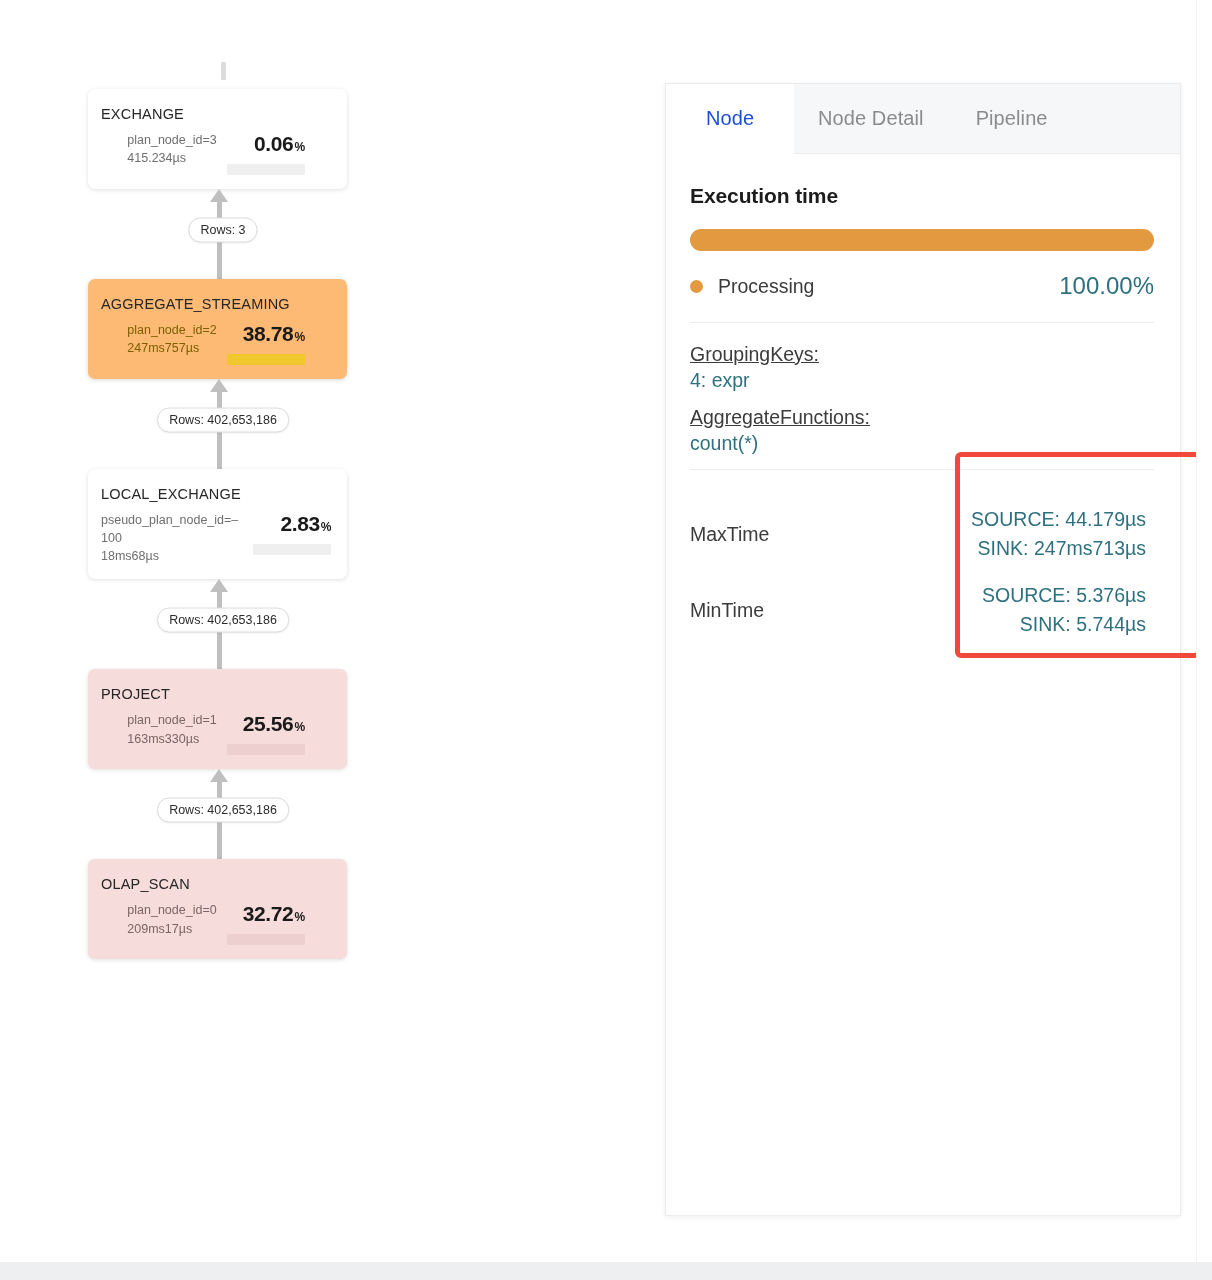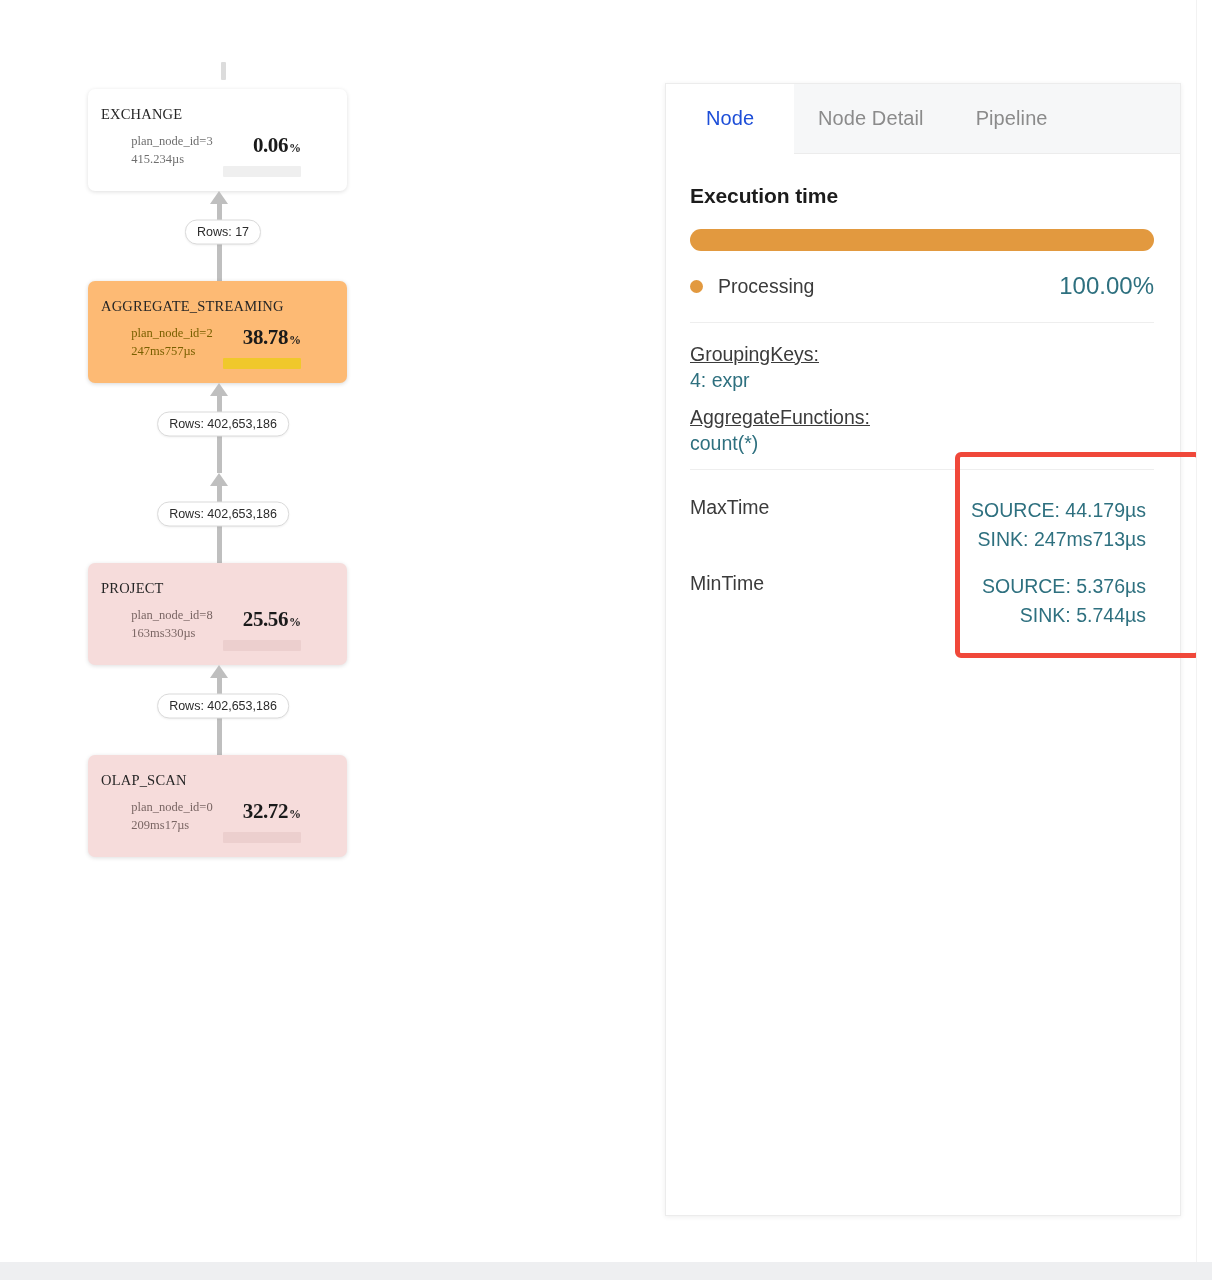--- a/index.html
+++ b/index.html
@@ -31,21 +31,20 @@
     width: 5px; height: 18px; background: #dcdcdc;
     margin: 0 auto 9px auto; border-radius: 1px;
   }
   .node {
     position: relative;
     width: 259px; min-height: 88px;
     border-radius: 7px;
     padding: 17px 16px 14px 13px;
     background: #ffffff;
     box-shadow: 0 1px 4px rgba(0,0,0,.13);
-    font-family: Liberation Serif, serif;
   }
   .node.plain  { background:#ffffff; }
   .node.yellow { background:#fdba74; box-shadow:0 1px 4px rgba(0,0,0,.16); }
   .node.pink   { background:#f6dcdb; box-shadow:0 1px 4px rgba(0,0,0,.13); }
 
   .node-title {
     font-size: 14.5px; color:#262626; letter-spacing:.2px;
     margin-bottom: 9px; font-weight: 400;
   }
   .node-body { display:flex; align-items:flex-start; justify-content:center; }
@@ -126,21 +125,21 @@
   .legend-value { font-size: 24px; color:#2e707f; }
 
   .kv-block { padding-top: 20px; }
   .kv-key { font-size: 19.5px; color:#3b3b3b; margin-bottom: 3px; text-decoration: underline; }
   .kv-val { font-size: 19.5px; color:#2e707f; margin-bottom: 14px; }
   .divider { height:1px; background:#eeeeee; margin: 10px 0 0 0; }
 
   
   .time-area { position:relative; padding-top: 26px; }
   .time-row {
-    display:flex; align-items:flex-start;
+    display:flex; align-items:center;
     min-height: 76px;
   }
   .time-label { width: 250px; font-size: 19.5px; color:#3b3b3b; }
   .time-vals {
     flex:1; text-align:right; font-size: 19.5px; color:#2e707f;
     line-height: 1.5; padding-right: 8px;
   }
   .highlight-box {
     position:absolute; left: 265px; top: -18px;
     width: 246px; height: 206px;
@@ -166,21 +165,21 @@
         <div class="node-right">
           <div class="node-pct"><span>0.06</span><span class="unit">%</span></div>
           <div class="node-bar"></div>
         </div>
       </div>
     </div>
 
     <div class="connector">
       <div class="arrowhead"></div>
       <div class="line"></div>
-      <div class="rows-pill">Rows: 17</div>
+      <div class="rows-pill">Rows: 3</div>
     </div>
 
     <div class="node yellow">
       <div class="node-title">AGGREGATE_STREAMING</div>
       <div class="node-body">
         <div class="node-meta">
           <div>plan_node_id=2</div>
           <div>247ms757µs</div>
         </div>
         <div class="node-right">
@@ -189,32 +188,45 @@
         </div>
       </div>
     </div>
 
     <div class="connector">
       <div class="arrowhead"></div>
       <div class="line"></div>
       <div class="rows-pill">Rows: 402,653,186</div>
     </div>
 
+    <div class="node plain">
+      <div class="node-title">LOCAL_EXCHANGE</div>
+      <div class="node-body">
+        <div class="node-meta">
+          <div>pseudo_plan_node_id=–100</div>
+          <div>18ms68µs</div>
+        </div>
+        <div class="node-right">
+          <div class="node-pct"><span>2.83</span><span class="unit">%</span></div>
+          <div class="node-bar"></div>
+        </div>
+      </div>
+    </div>
 
     <div class="connector">
       <div class="arrowhead"></div>
       <div class="line"></div>
       <div class="rows-pill">Rows: 402,653,186</div>
     </div>
 
     <div class="node pink">
       <div class="node-title">PROJECT</div>
       <div class="node-body">
         <div class="node-meta">
-          <div>plan_node_id=8</div>
+          <div>plan_node_id=1</div>
           <div>163ms330µs</div>
         </div>
         <div class="node-right">
           <div class="node-pct"><span>25.56</span><span class="unit">%</span></div>
           <div class="node-bar"></div>
         </div>
       </div>
     </div>
 
     <div class="connector">

